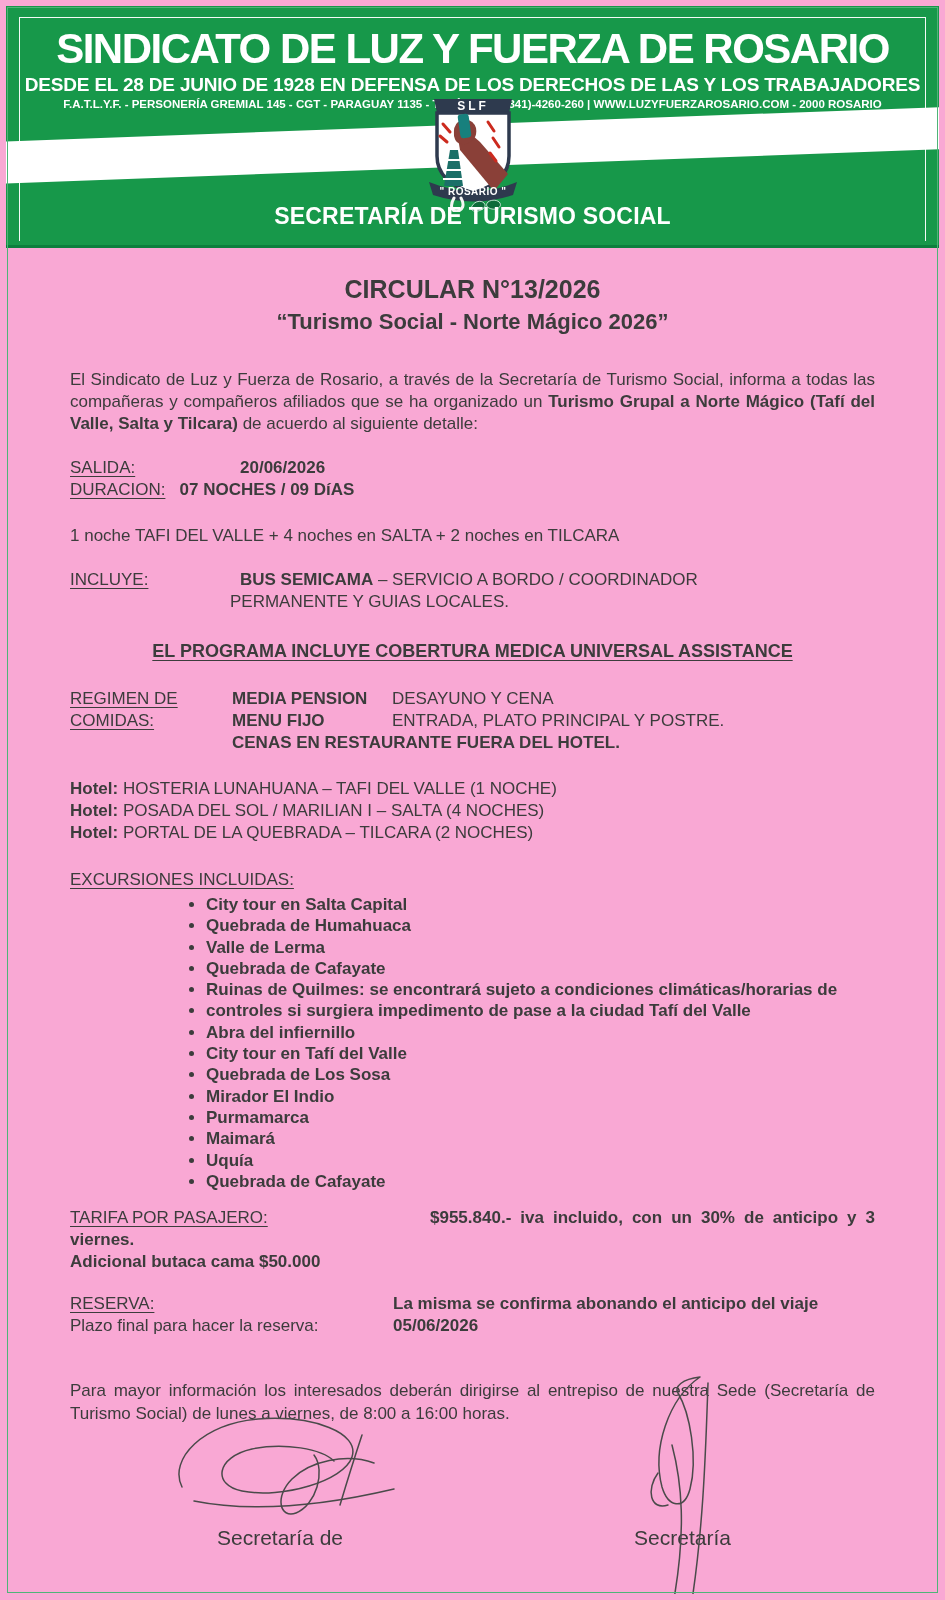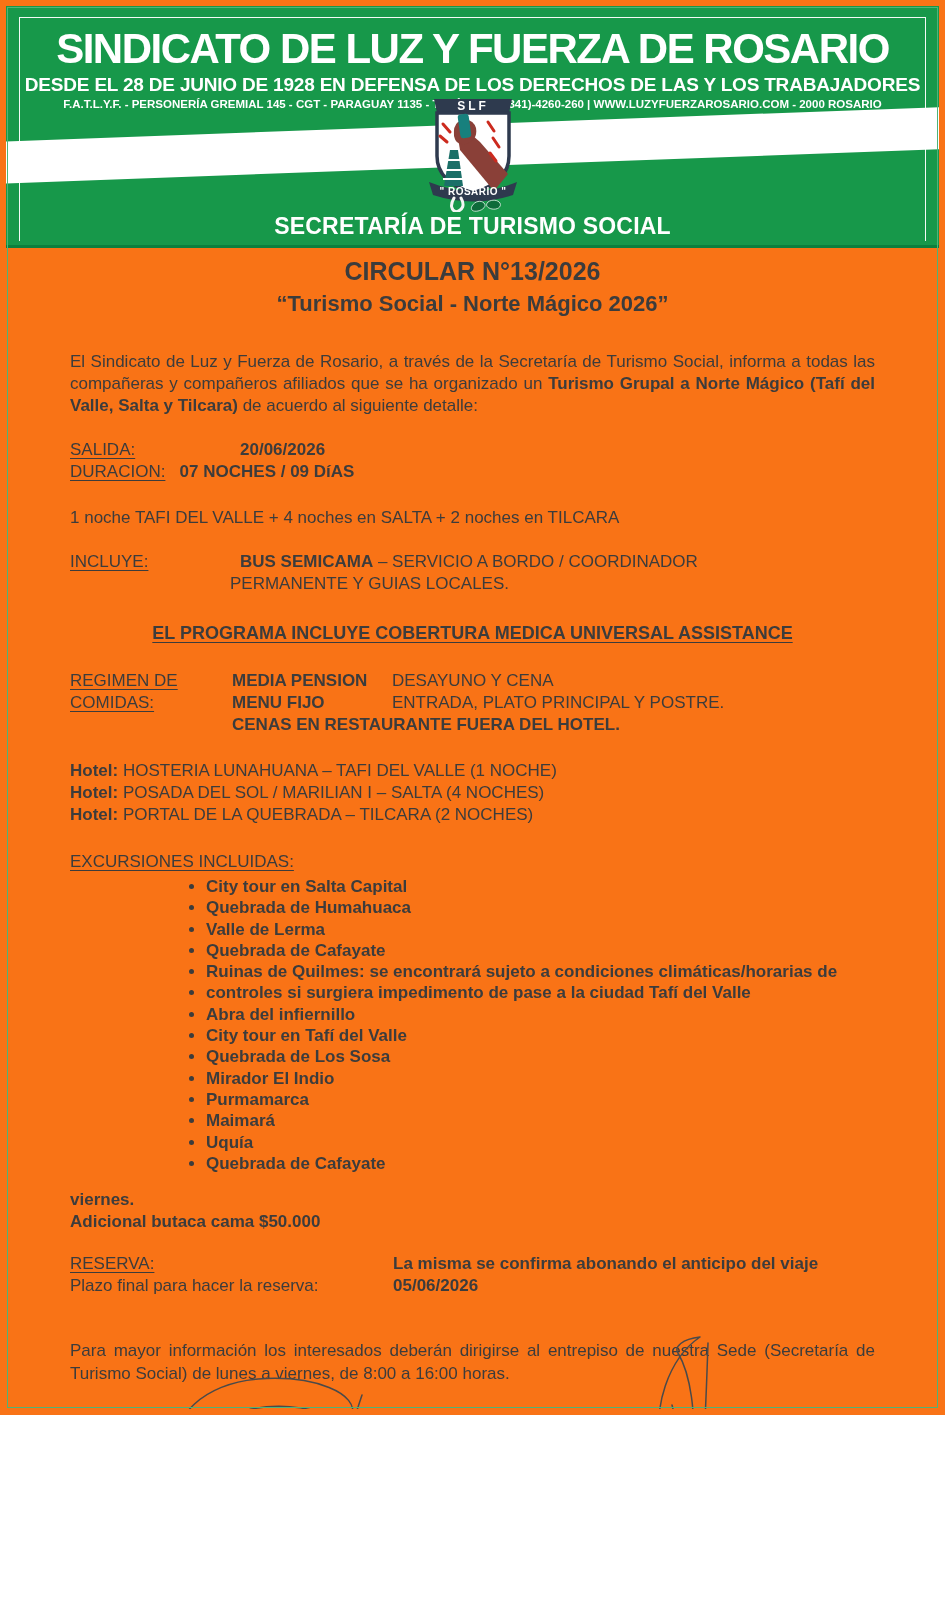--- a/index.html
+++ b/index.html
@@ -1,40 +1,40 @@
 <!DOCTYPE html>
 <html><head>
 <meta charset="utf-8">
 <style>
   * { margin:0; padding:0; box-sizing:border-box; }
   html,body { width:945px; }
   body { font-family:"Liberation Sans","DejaVu Sans",sans-serif; background:#ffffff; }
-  .page { position:relative; width:945px; height:1415px; background:#f97316; overflow:hidden; }
+  .page { position:relative; width:945px; height:1600px; background:#f9a8d4; overflow:hidden; }
   .page-frame { position:absolute; inset:7px; border:1.5px solid #4fb478; pointer-events:none; z-index:5; }
 
   
   .header { position:absolute; top:6px; left:6px; right:6px; height:242px;
             background:#17984a; overflow:hidden; border-bottom:3px solid #0c7f3d; }
   .header-frame { position:absolute; top:11px; left:13px; right:13px; bottom:4px;
                   border:1px solid rgba(255,255,255,.95); border-bottom:none; }
   .stripe { position:absolute; top:118px; left:-30px; width:1010px; height:42px;
             background:#ffffff; transform:rotate(-2.1deg); }
   .hdr-title { margin-top:20px; text-align:center; color:#fff; font-weight:bold;
                font-size:42px; letter-spacing:-1.5px; line-height:46px; white-space:nowrap; }
   .hdr-sub { text-align:center; color:#fff; font-weight:bold; font-size:19px;
              letter-spacing:-0.2px; line-height:22px; margin-top:2px; white-space:nowrap; }
   .hdr-info { text-align:center; color:#fff; font-weight:bold; font-size:11.5px;
               letter-spacing:0; line-height:14px; margin-top:1px; white-space:nowrap; }
   .logo { position:absolute; top:92px; left:50%; transform:translateX(-50%); z-index:3; }
-  .dept { position:absolute; bottom:5px; width:100%; text-align:center; color:#fff;
+  .dept { position:absolute; bottom:15px; width:100%; text-align:center; color:#fff;
           font-weight:bold; font-size:23px; letter-spacing:0.2px; z-index:4; }
 
   
   .content { position:absolute; top:248px; left:6px; right:6px; bottom:6px;
-             padding:0 64px; color:#3c3c3c; font-size:17px; line-height:22px; overflow:hidden; }
+             padding:18px 64px; color:#3c3c3c; font-size:17px; line-height:22px; overflow:hidden; }
   .b { font-weight:bold; }
   .u { text-decoration:underline; text-underline-offset:3px; text-decoration-thickness:1.3px; }
   .title1 { margin-top:8px; text-align:center; font-weight:bold; font-size:25px; line-height:30px; }
   .title2 { text-align:center; font-weight:bold; font-size:22px; line-height:36px; }
   .intro { margin-top:29px; text-align:justify; }
   .row { display:flex; }
   .lbl-170 { flex:0 0 170px; }
   .salida { margin-top:22px; }
   .nights { margin-top:24px; }
   .incluye { margin-top:22px; }
@@ -184,20 +184,24 @@
         <li>Quebrada de Los Sosa</li>
         <li>Mirador El Indio</li>
         <li>Purmamarca</li>
         <li>Maimará</li>
         <li>Uquía</li>
         <li>Quebrada de Cafayate</li>
       </ul>
     </div>
 
     <div class="tarifa">
+      <div class="tarifa-row">
+        <span class="lbl"><span class="u">TARIFA POR PASAJERO:</span></span>
+        <span class="val">$955.840.- iva incluido, con un 30% de anticipo y 3</span>
+      </div>
       <div class="b">viernes.</div>
       <div class="b">Adicional butaca cama $50.000</div>
     </div>
 
     <div class="reserva">
       <span class="u">RESERVA:</span>
       <span class="b">La misma se confirma abonando el anticipo del viaje</span>
       <span>Plazo final para hacer la reserva:</span>
       <span class="b">05/06/2026</span>
     </div>

